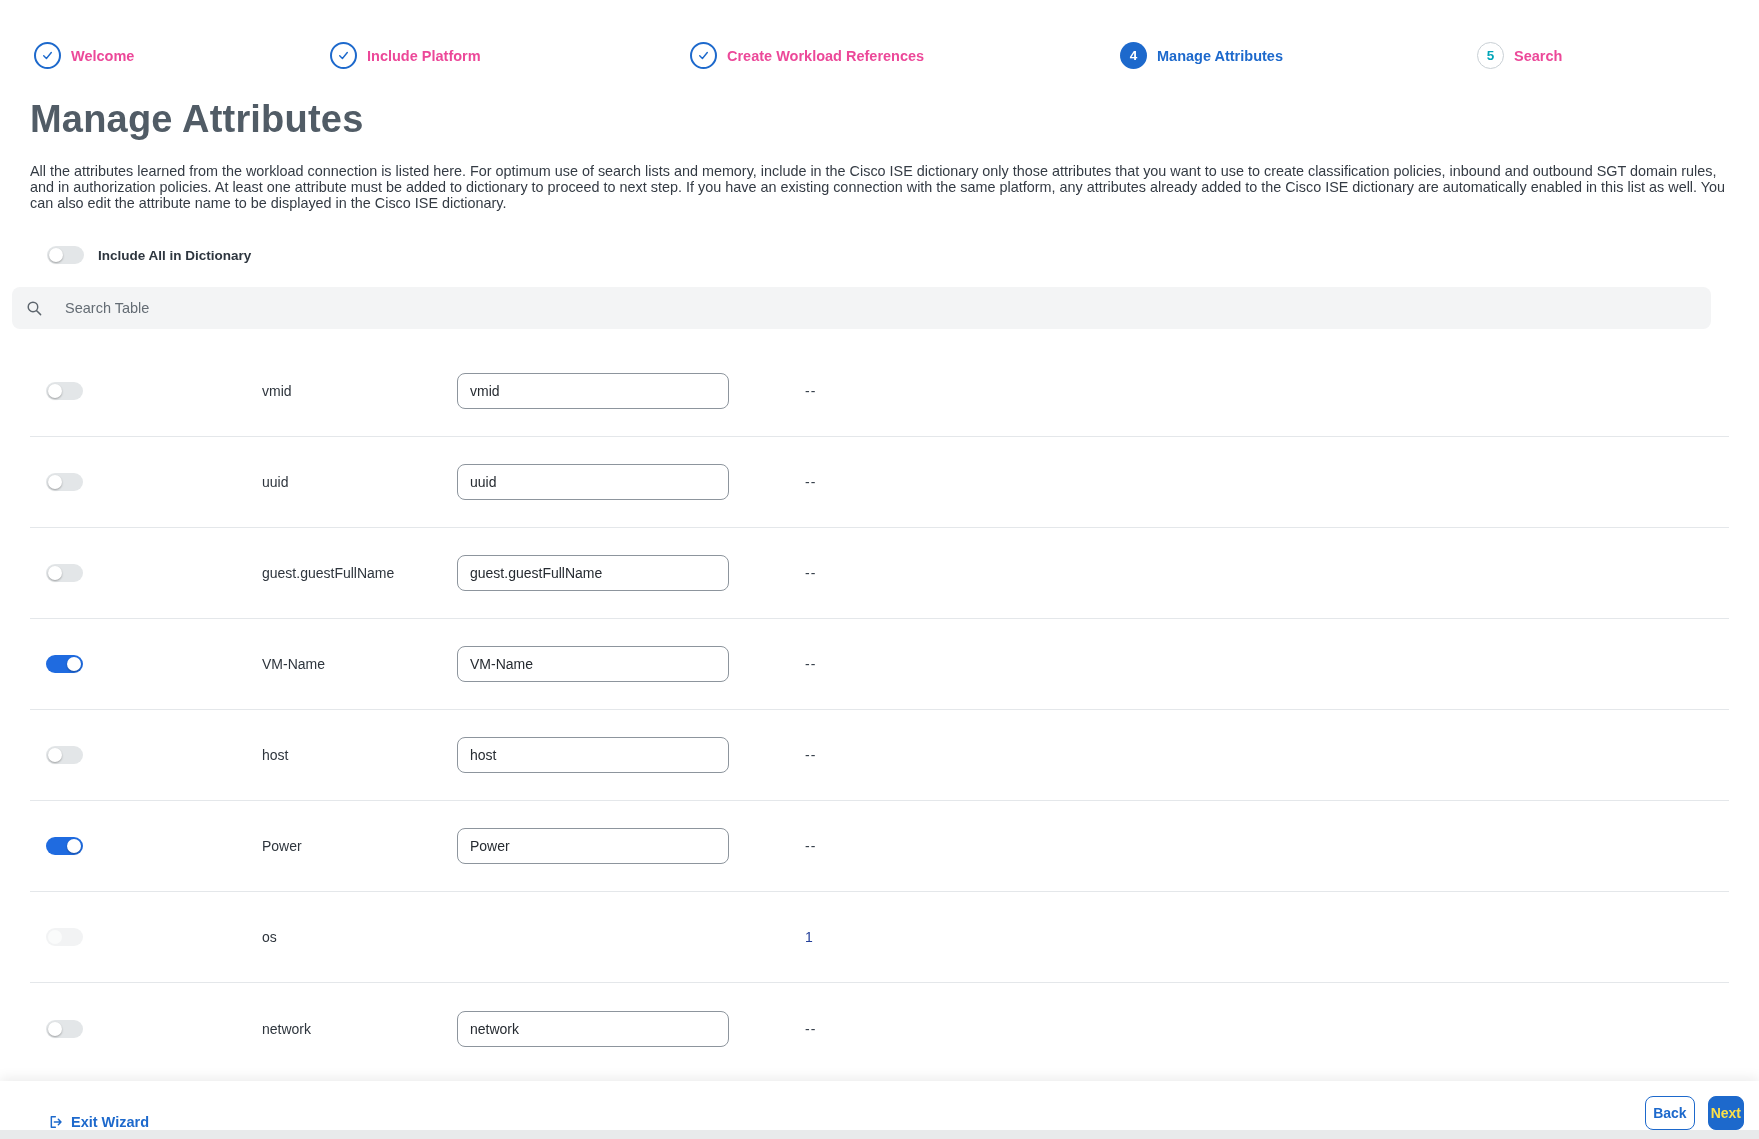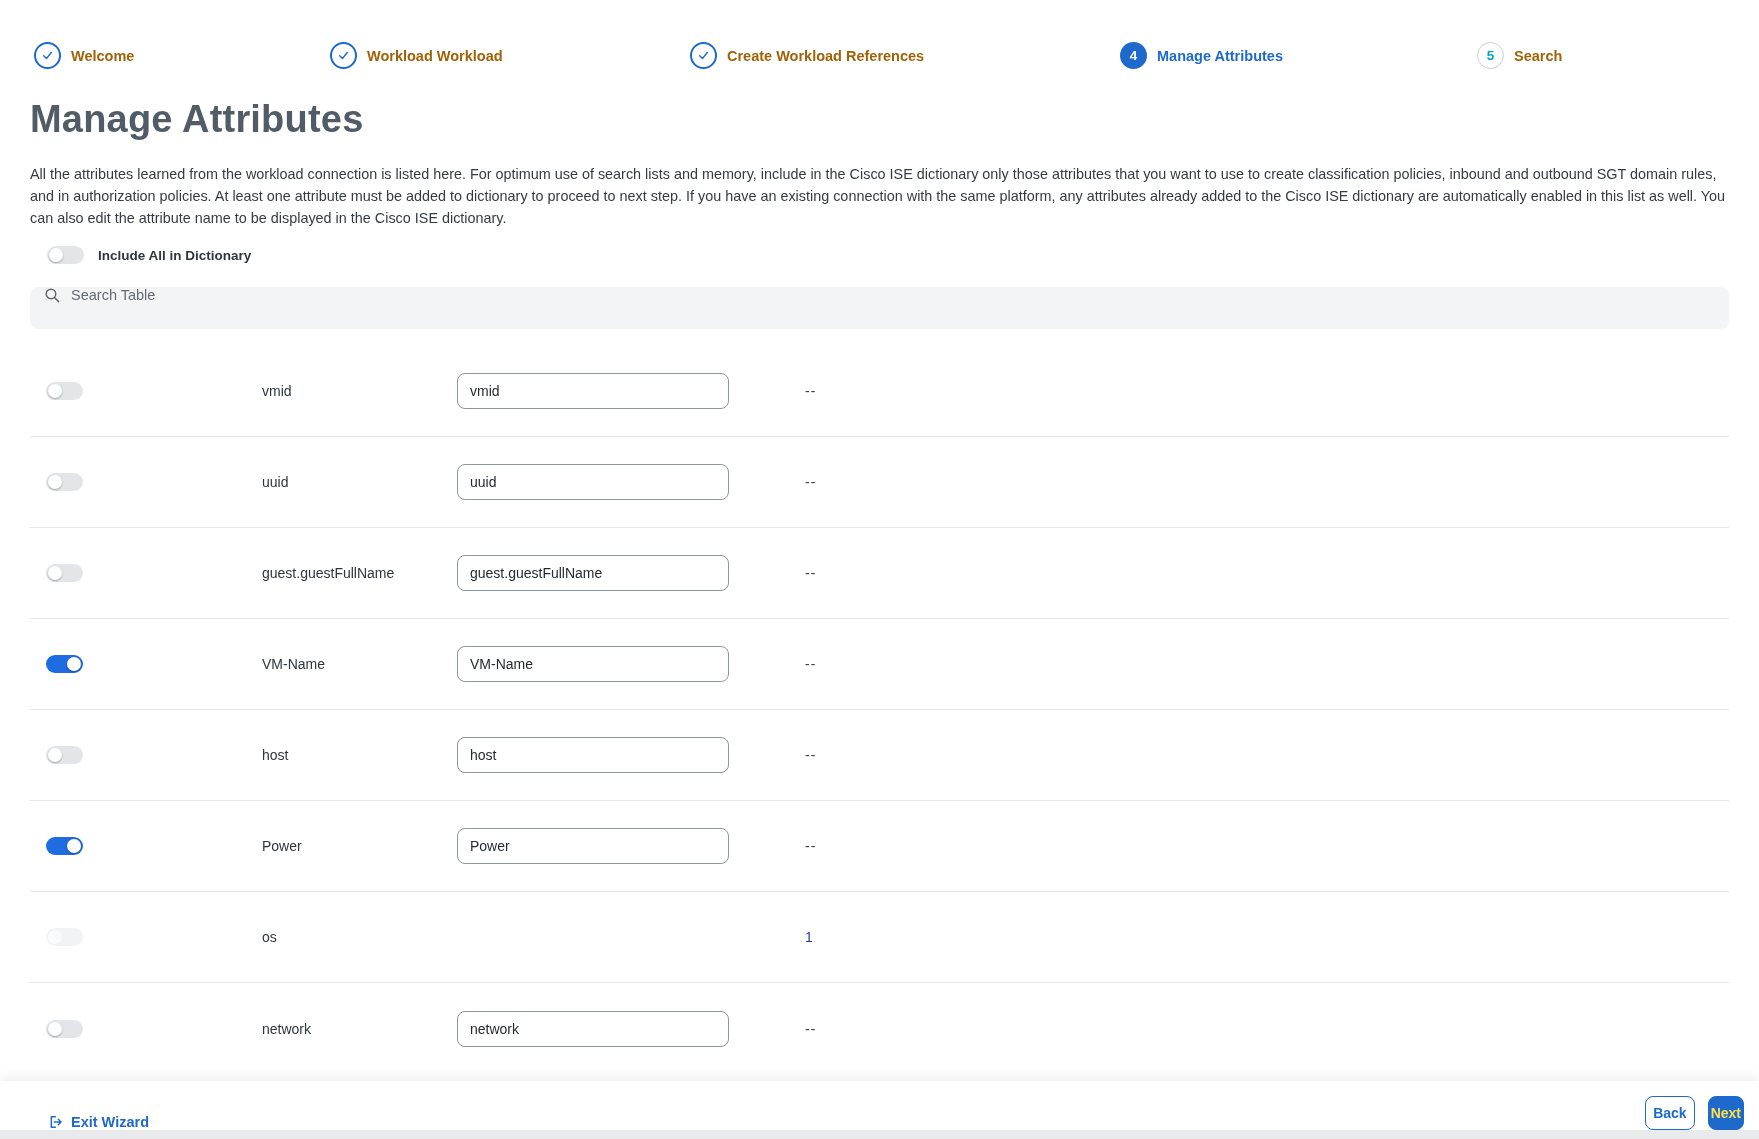--- a/index.html
+++ b/index.html
@@ -16,41 +16,41 @@
   body{font-family:"Liberation Sans",sans-serif;background:#e8eaeb;}
   .canvas{position:relative;width:1759px;height:1139px;background:#fff;overflow:hidden;}
 
   
   .stepper{position:absolute;top:42px;left:0;width:100%;height:30px;}
   .step{position:absolute;display:flex;align-items:center;gap:10px;cursor:pointer;}
   .scircle{width:27px;height:27px;border-radius:50%;display:flex;align-items:center;justify-content:center;flex:0 0 auto;}
   .scircle.complete{border:2px solid var(--accent);color:var(--accent);background:#fff;}
   .scircle.current{background:var(--accent);color:#fff;font-weight:bold;font-size:13.5px;}
   .scircle.upcoming{border:1.5px solid #c9d0d5;color:var(--step-upcoming);font-weight:bold;font-size:13.5px;background:#fff;}
-  .slabel{font-size:14.5px;font-weight:bold;color:#a16207;white-space:nowrap;}
+  .slabel{font-size:14.5px;font-weight:bold;color:#ec4899;white-space:nowrap;}
   .step.current .slabel{color:var(--accent);}
 
   
   .page-title{position:absolute;left:30px;top:98px;font-size:38px;font-weight:bold;color:var(--heading);letter-spacing:.2px;}
-  .page-desc{position:absolute;left:30px;top:163px;width:1704px;font-size:14.4px;line-height:22px;color:var(--text);}
+  .page-desc{position:absolute;left:30px;top:163px;width:1704px;font-size:14.4px;line-height:16px;color:var(--text);}
 
   
   .include-row{position:absolute;left:47px;top:246px;display:flex;align-items:center;gap:14px;}
   .include-label{font-size:13.5px;font-weight:bold;color:#2e363f;}
 
   
   .toggle{position:relative;width:37px;height:18px;border-radius:10px;background:#e3e6e8;cursor:pointer;flex:0 0 auto;}
   .toggle .knob{position:absolute;left:2px;top:2px;width:14px;height:14px;border-radius:50%;background:#fff;box-shadow:0 1px 2px rgba(0,0,0,.3);}
   .toggle.on{background:var(--toggle-on);}
   .toggle.on .knob{left:auto;right:2px;}
   .toggle.disabled{background:#f2f3f4;cursor:default;}
   .toggle.disabled .knob{background:#fafbfb;box-shadow:none;}
 
   
-  .search-bar{position:absolute;left:30px;top:287px;width:1699px;height:42px;background:#f3f4f5;border-radius:8px;display:flex;align-items:flex-start;padding:0 14px;gap:10px;}
+  .search-bar{position:absolute;left:12px;top:287px;width:1699px;height:42px;background:#f3f4f5;border-radius:8px;display:flex;align-items:center;padding:0 14px;gap:22px;}
   .search-icon{color:#5d656d;display:flex;}
   .search-input{flex:1;border:none;outline:none;background:transparent;font-size:14.5px;color:#2c333b;font-family:"Liberation Sans",sans-serif;}
   .search-input::placeholder{color:#646c74;}
 
   
   .table{position:absolute;left:30px;top:346px;width:1699px;}
   .thead{position:relative;height:32px;border-bottom:1px solid #ccd1d6;}
   .th{position:absolute;top:2px;font-size:14.5px;font-weight:bold;color:#242b33;white-space:nowrap;}
   .th.c1{left:16px;} .th.c2{left:232px;} .th.c3{left:427px;} .th.c4{left:773px;}
   .tr{position:relative;height:91px;border-bottom:1px solid var(--row-border);}
@@ -86,21 +86,21 @@
           </svg>
       </span>
       <span class="slabel">Welcome</span>
     </div>
     <div class="step" style="left:330px">
       <span class="scircle complete">
         <svg width="13" height="13" viewBox="0 0 24 24">
             <path d="M5 12.5l5 5 9-11" stroke="currentColor" stroke-width="2.6" fill="none" stroke-linecap="round" stroke-linejoin="round"></path>
           </svg>
       </span>
-      <span class="slabel">Workload Workload</span>
+      <span class="slabel">Include Platform</span>
     </div>
     <div class="step" style="left:690px">
       <span class="scircle complete">
         <svg width="13" height="13" viewBox="0 0 24 24">
             <path d="M5 12.5l5 5 9-11" stroke="currentColor" stroke-width="2.6" fill="none" stroke-linecap="round" stroke-linejoin="round"></path>
           </svg>
       </span>
       <span class="slabel">Create Workload References</span>
     </div>
     <div class="step current" style="left:1120px">

